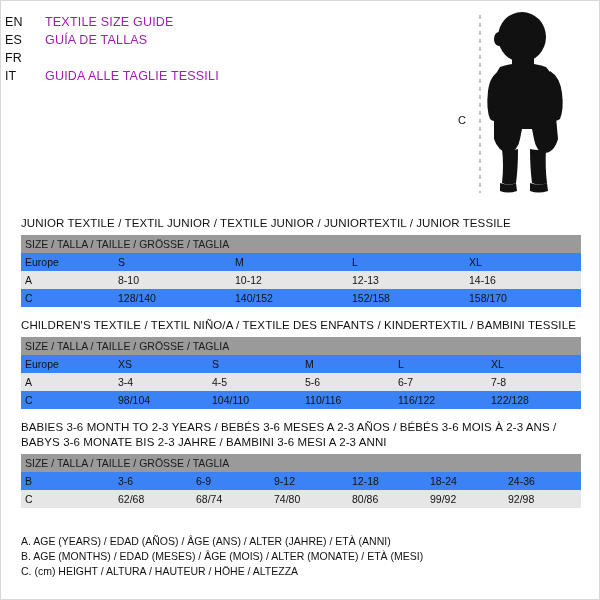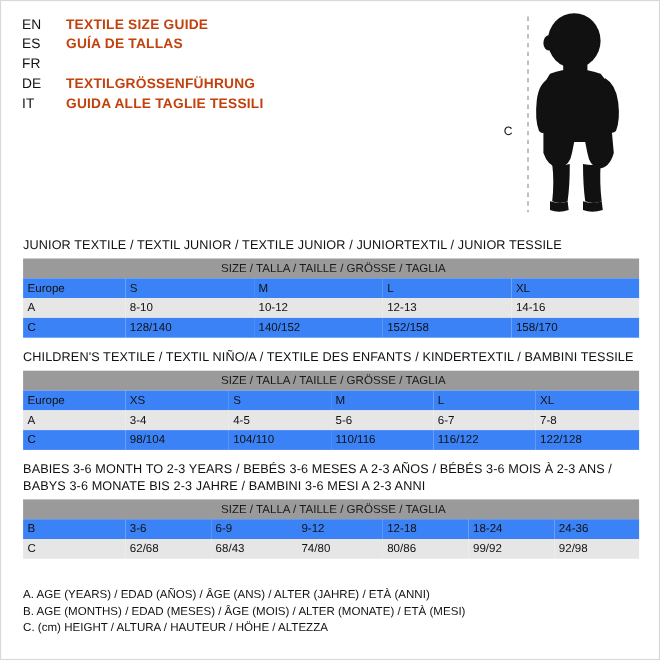--- a/index.html
+++ b/index.html
@@ -18,40 +18,40 @@
     position: relative;
     width: 600px;
     height: 600px;
     box-sizing: border-box;
     border: 1px solid #d8d8d8;
   }
 
   
   .lang-block {
     position: absolute;
-    left: 19px;
+    left: 4px;
     top: 14px;
     width: 420px;
   }
   .lang-row {
     display: flex;
     align-items: baseline;
     height: 18px;
     font-size: 12.5px;
     letter-spacing: 0.1px;
   }
   .lang-code {
     width: 40px;
     flex: 0 0 40px;
     font-weight: 400;
     color: #111;
   }
   .lang-text {
-    font-weight: 700;
-    color: #c2410c;
+    font-weight: 400;
+    color: #a21caf;
     letter-spacing: 0.2px;
   }
 
   
   .figure-area {
     position: absolute;
     left: 455px;
     top: 8px;
     width: 135px;
     height: 190px;
@@ -90,21 +90,20 @@
     color: #111;
     border: none;
     white-space: nowrap;
   }
   tr.head-row td {
     background: #9a9a9a;
     color: #1a1a1a;
     font-weight: 400;
     font-size: 10.5px;
     padding: 3px 0 3px 4px;
-    text-align: center;
   }
   tr.alt-row td {
     background: #e6e6e6;
   }
   tr.plain-row td {
     background: #3b82f6;
   }
 
   
   .legend {
@@ -127,24 +126,20 @@
     <div class="lang-row">
       <span class="lang-code">EN</span>
       <span class="lang-text">TEXTILE SIZE GUIDE</span>
     </div>
     <div class="lang-row">
       <span class="lang-code">ES</span>
       <span class="lang-text">GUÍA DE TALLAS</span>
     </div>
     <div class="lang-row">
       <span class="lang-code">FR</span>
-    </div>
-    <div class="lang-row">
-      <span class="lang-code">DE</span>
-      <span class="lang-text">TEXTILGRÖSSENFÜHRUNG</span>
     </div>
     <div class="lang-row">
       <span class="lang-code">IT</span>
       <span class="lang-text">GUIDA ALLE TAGLIE TESSILI</span>
     </div>
   </div>
 
   <div class="figure-area">
     <svg class="figure-svg" width="135" height="190" viewBox="0 0 135 190" xmlns="http://www.w3.org/2000/svg">
 
@@ -280,21 +275,21 @@
           <td>3-6</td>
           <td>6-9</td>
           <td>9-12</td>
           <td>12-18</td>
           <td>18-24</td>
           <td>24-36</td>
         </tr>
         <tr class="alt-row">
           <td>C</td>
           <td>62/68</td>
-          <td>68/43</td>
+          <td>68/74</td>
           <td>74/80</td>
           <td>80/86</td>
           <td>99/92</td>
           <td>92/98</td>
         </tr>
       </tbody>
     </table>
   </div>
 
   <div class="legend">

